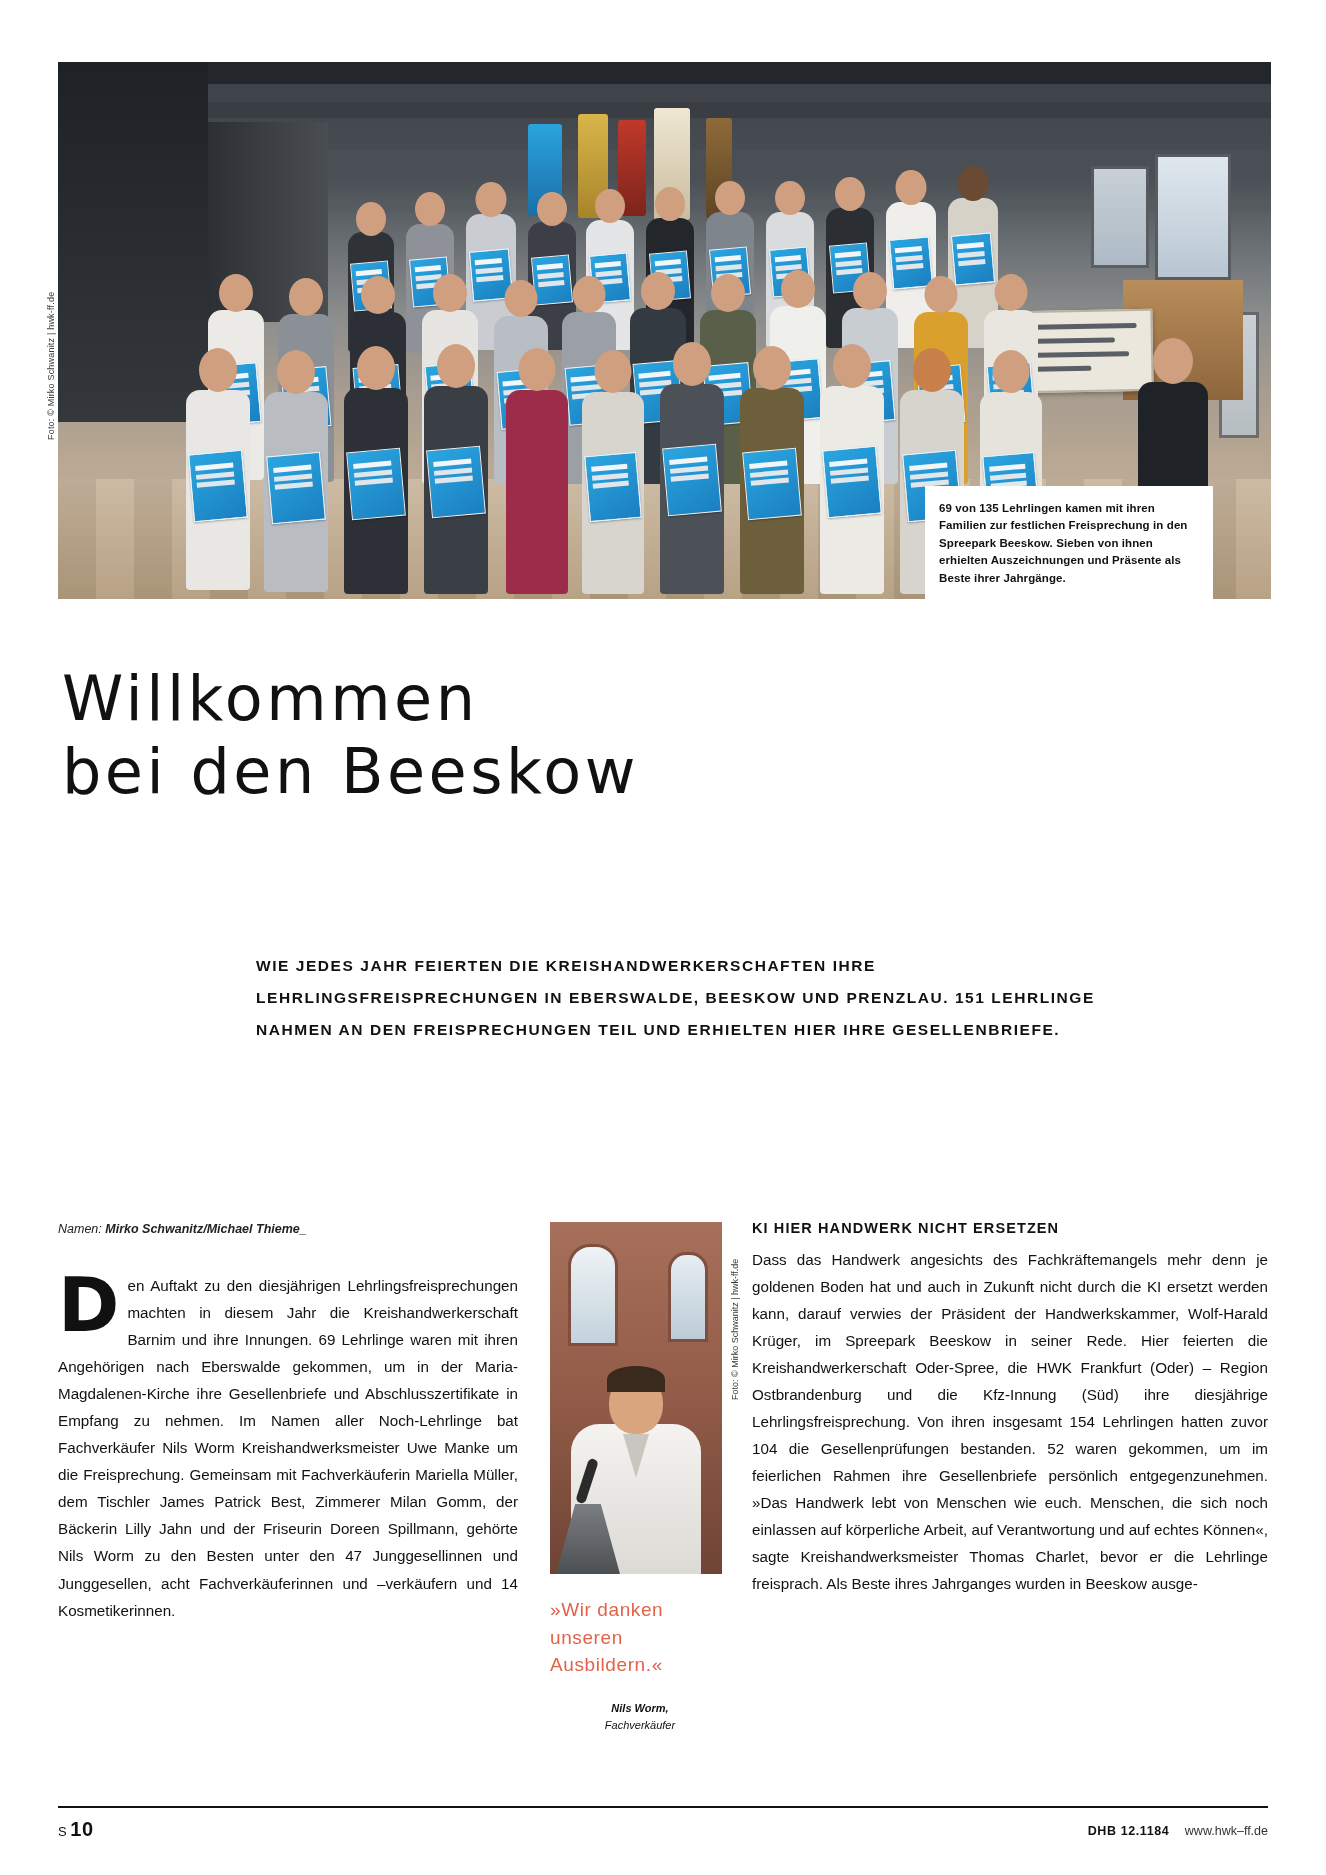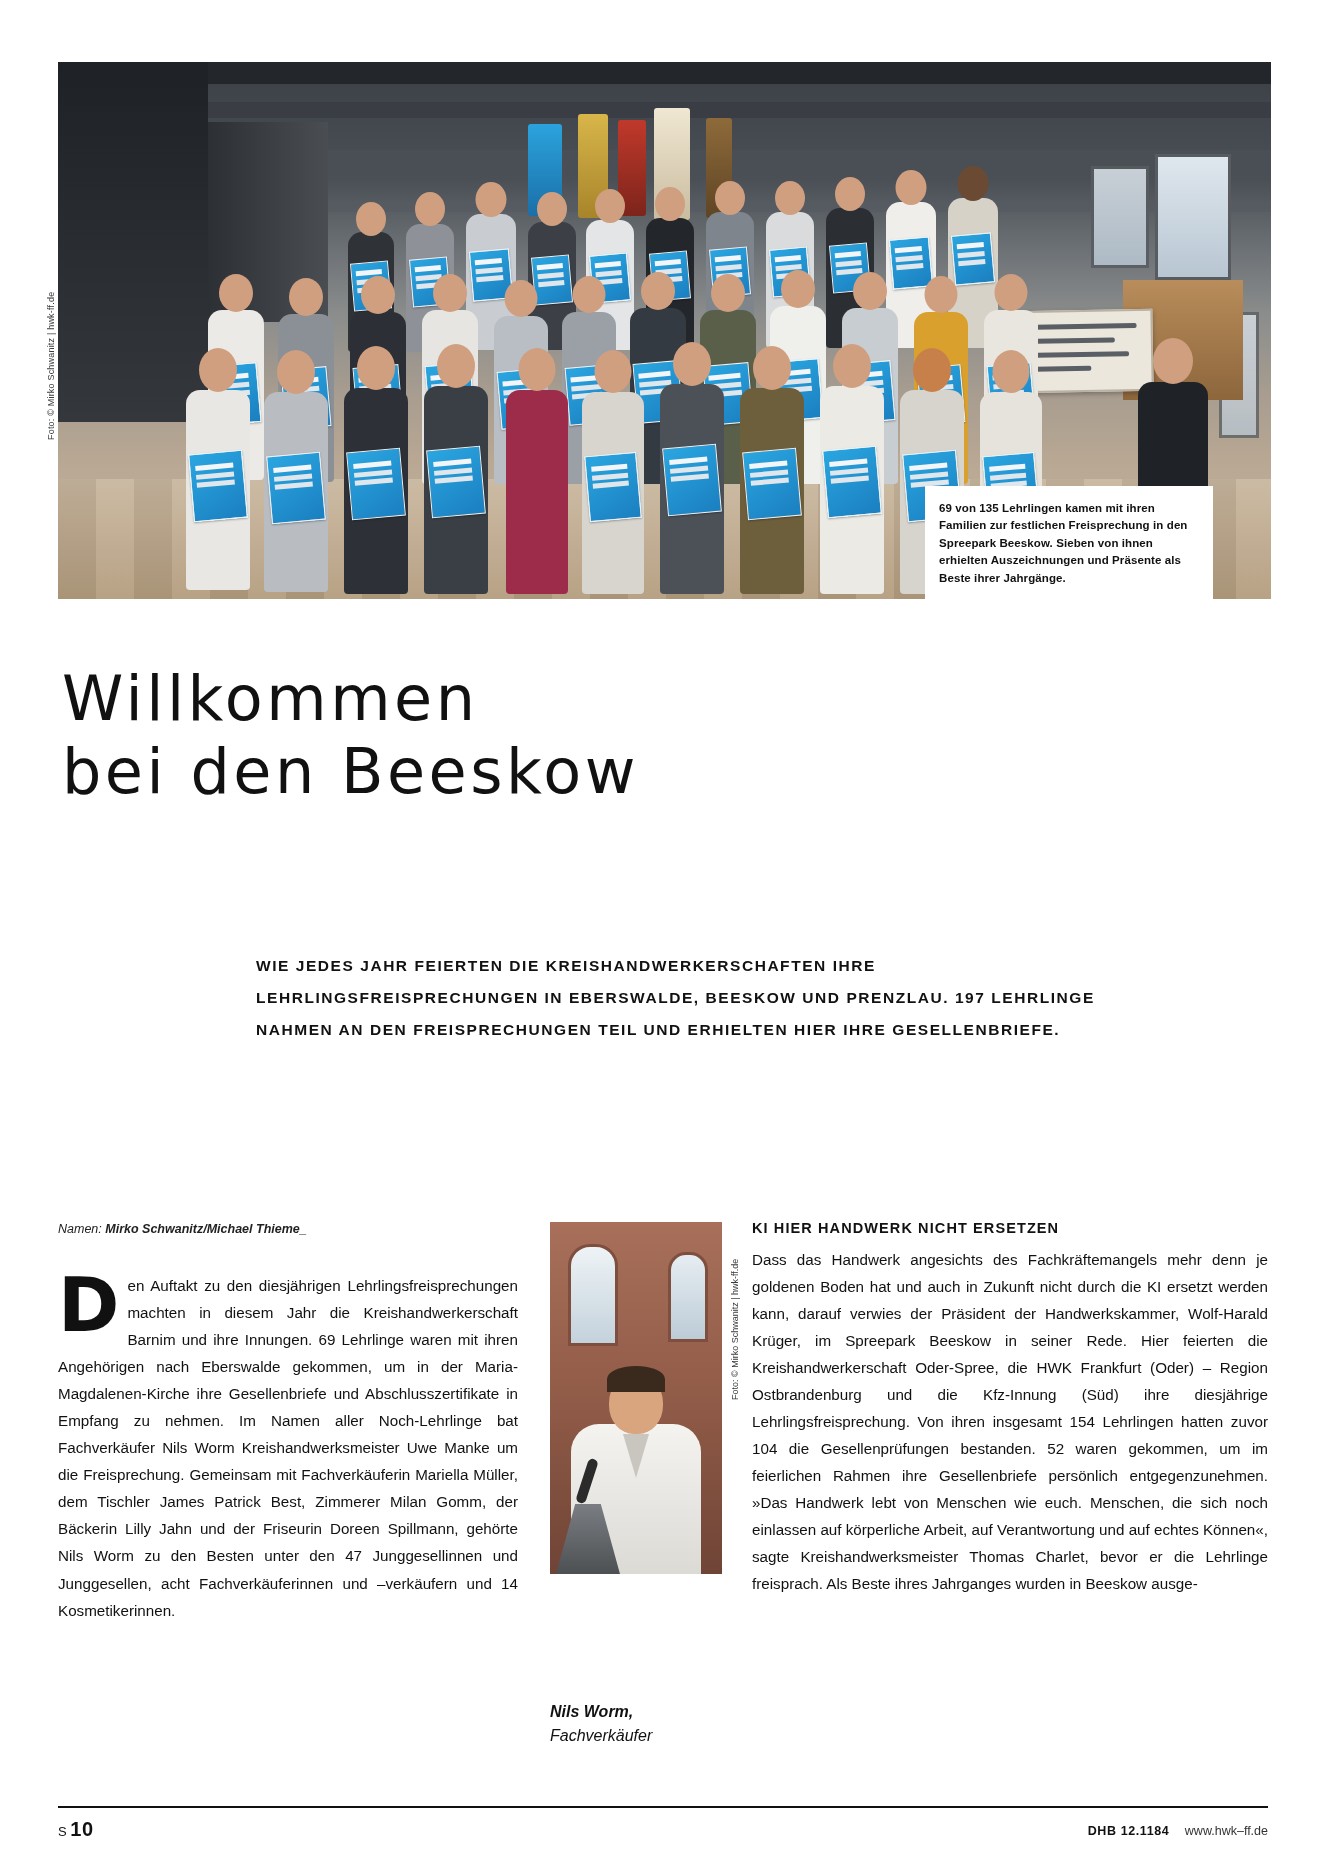--- a/index.html
+++ b/index.html
@@ -287,24 +287,25 @@
     line-height: 1.45;
     letter-spacing: .6px;
     color: #e2624a;
     font-weight: normal;
   }
   .quote-attr {
     position: absolute;
     left: 550px;
     top: 1700px;
     width: 180px;
-    font-size: 16px;
+    font-size: 11px;
     line-height: 1.5;
     font-style: italic;
     color: #111;
+    text-align: center;
   }
   .quote-attr b { font-weight: bold; font-style: italic; }
 
   
   .footer-rule {
     position: absolute;
     left: 58px;
     right: 58px;
     top: 1806px;
     height: 2px;
@@ -510,21 +511,21 @@
     </div>
   </div>
 
   <div class="photo-credit">Foto: © Mirko Schwanitz | hwk-ff.de</div>
 
   <h1 class="headline">
     <span class="l1">Willkommen</span>
     <span class="l2">bei den Beeskow</span>
   </h1>
 
-  <div class="standfirst">WIE JEDES JAHR FEIERTEN DIE KREISHANDWERKERSCHAFTEN IHRE LEHRLINGSFREISPRECHUNGEN IN EBERSWALDE, BEESKOW UND PRENZLAU. 197 LEHRLINGE NAHMEN AN DEN FREISPRECHUNGEN TEIL UND ERHIELTEN HIER IHRE GESELLENBRIEFE.</div>
+  <div class="standfirst">WIE JEDES JAHR FEIERTEN DIE KREISHANDWERKERSCHAFTEN IHRE LEHRLINGSFREISPRECHUNGEN IN EBERSWALDE, BEESKOW UND PRENZLAU. 151 LEHRLINGE NAHMEN AN DEN FREISPRECHUNGEN TEIL UND ERHIELTEN HIER IHRE GESELLENBRIEFE.</div>
 
   <div class="byline">
     <span>Namen:</span>
     <b>Mirko Schwanitz/Michael Thieme_</b>
   </div>
 
   <div class="col-left">
     <span class="dropcap">D</span><span>en Auftakt zu den diesjährigen Lehrlingsfreisprechungen machten in diesem Jahr die Kreishandwerkerschaft Barnim und ihre Innungen. 69 Lehrlinge waren mit ihren Angehörigen nach Eberswalde gekommen, um in der Maria-Magdalenen-Kirche ihre Gesellenbriefe und Abschlusszertifikate in Empfang zu nehmen. Im Namen aller Noch-Lehrlinge bat Fachverkäufer Nils Worm Kreishandwerksmeister Uwe Manke um die Freisprechung. Gemeinsam mit Fachverkäuferin Mariella Müller, dem Tischler James Patrick Best, Zimmerer Milan Gomm, der Bäckerin Lilly Jahn und der Friseurin Doreen Spillmann, gehörte Nils Worm zu den Besten unter den 47 Junggesellinnen und Junggesellen, acht Fachverkäuferinnen und –verkäufern und 14 Kosmetikerinnen.</span>
   </div>
 
@@ -534,20 +535,21 @@
     <div class="mp-win2"></div>
     <div class="mp-body"></div>
     <div class="mp-shirt-v"></div>
     <div class="mp-head"></div>
     <div class="mp-hair"></div>
     <div class="mp-stand"></div>
     <div class="mp-mic"></div>
   </div>
   <div class="mid-credit">Foto: © Mirko Schwanitz | hwk-ff.de</div>
 
+  <div class="quote">»Wir danken unseren Ausbildern.«</div>
   <div class="quote-attr">
     <b>Nils Worm,</b><br>
     <span>Fachverkäufer</span>
   </div>
 
   <div class="col-right">
     <span class="sub-h">KI HIER HANDWERK NICHT ERSETZEN</span>
     <span>Dass das Handwerk angesichts des Fachkräftemangels mehr denn je goldenen Boden hat und auch in Zukunft nicht durch die KI ersetzt werden kann, darauf verwies der Präsident der Handwerkskammer, Wolf-Harald Krüger, im Spreepark Beeskow in seiner Rede. Hier feierten die Kreishandwerkerschaft Oder-Spree, die HWK Frankfurt (Oder) – Region Ostbrandenburg und die Kfz-Innung (Süd) ihre diesjährige Lehrlingsfreisprechung. Von ihren insgesamt 154 Lehrlingen hatten zuvor 104 die Gesellenprüfungen bestanden. 52 waren gekommen, um im feierlichen Rahmen ihre Gesellenbriefe persönlich entgegenzunehmen. »Das Handwerk lebt von Menschen wie euch. Menschen, die sich noch einlassen auf körperliche Arbeit, auf Verantwortung und auf echtes Können«, sagte Kreishandwerksmeister Thomas Charlet, bevor er die Lehrlinge freisprach. Als Beste ihres Jahrganges wurden in Beeskow ausge-</span>
   </div>
 

